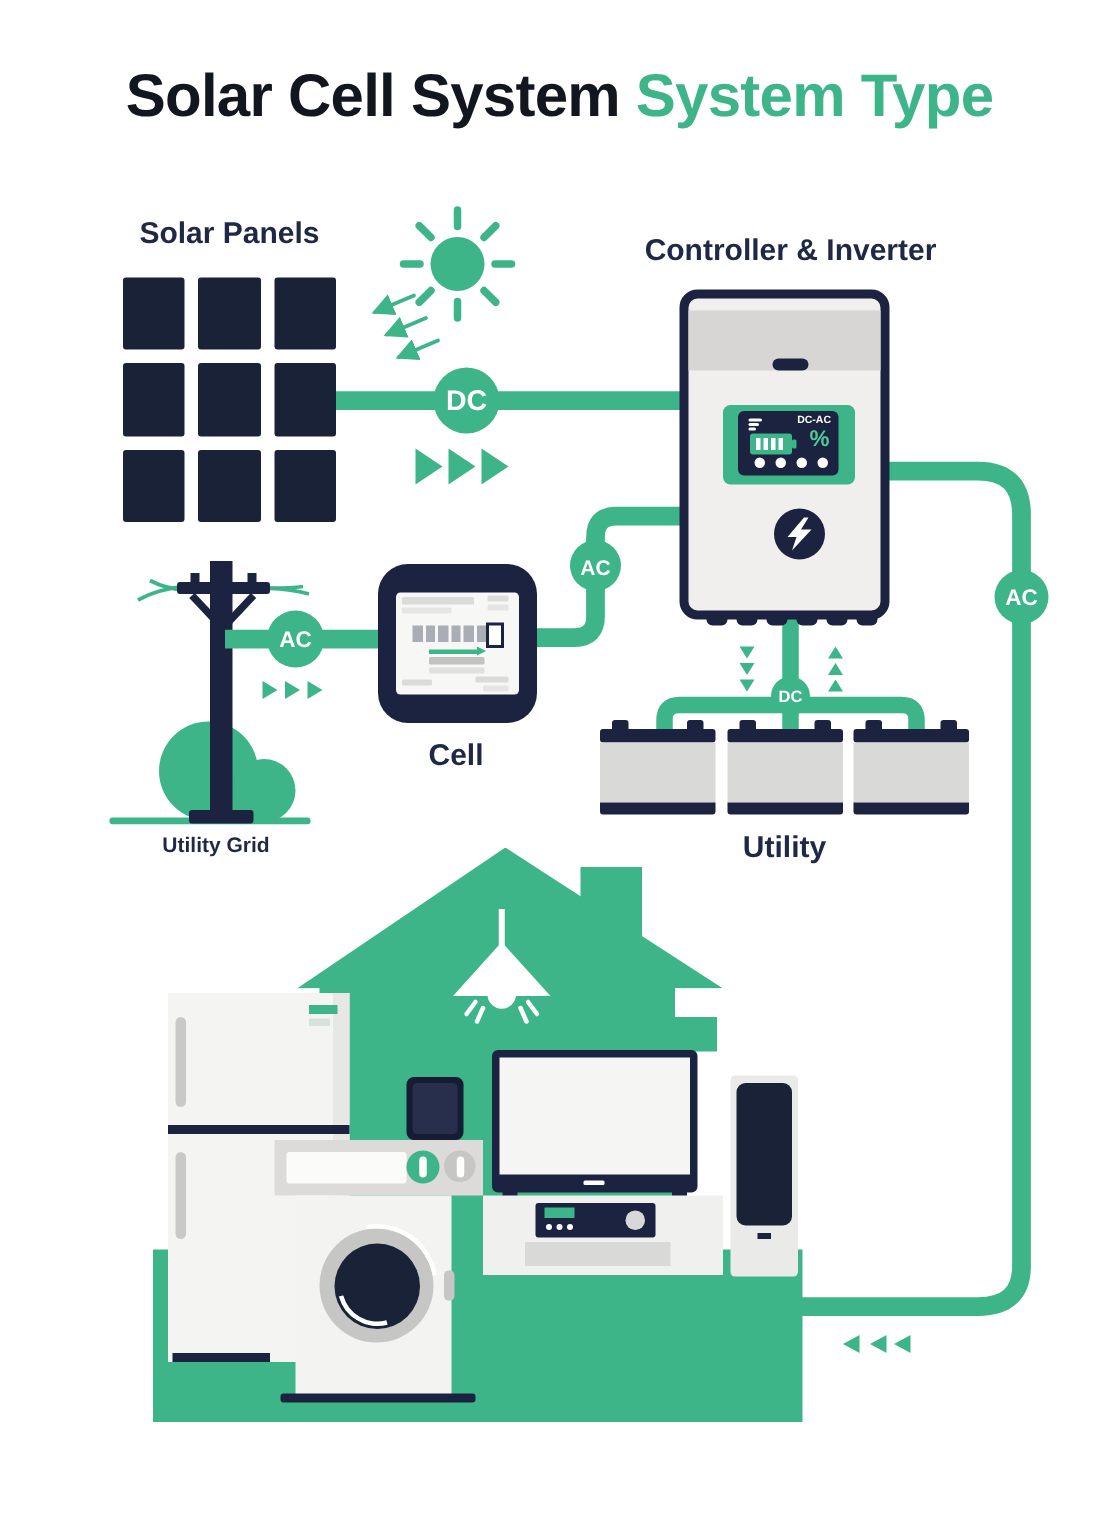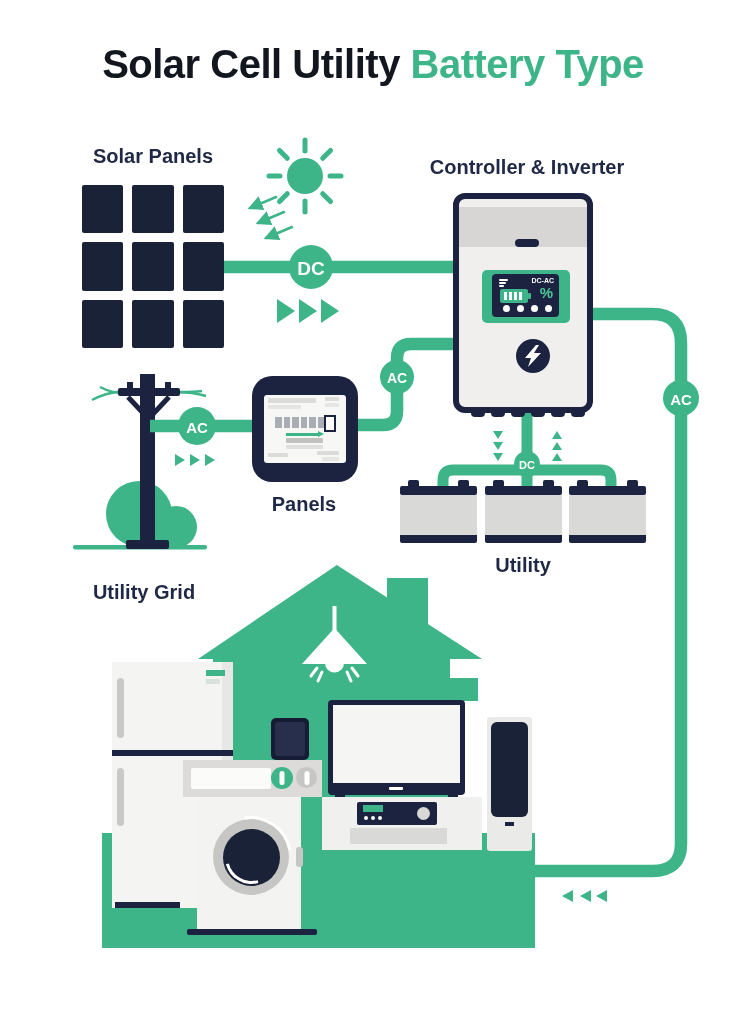--- a/index.html
+++ b/index.html
@@ -194,26 +194,26 @@
     <g>
       <circle cx="681" cy="398" r="18" fill="#3EB489"></circle>
       <text x="681" y="399" fill="#fff" font-size="15" font-weight="bold" text-anchor="middle" dominant-baseline="central">AC</text>
     </g>
     <g>
       <circle cx="527" cy="464" r="13" fill="#3EB489"></circle>
       <text x="527" y="465" fill="#fff" font-size="11" font-weight="bold" text-anchor="middle" dominant-baseline="central">DC</text>
     </g>
   </svg>
 
-  <div id="title"><span>Solar Cell Utility</span><span class="accent"> Battery Type</span></div>
+  <div id="title"><span>Solar Cell System</span><span class="accent"> System Type</span></div>
 
   <div class="lbl" style="left:417px;top:156px;width:220px;">Controller &amp; Inverter</div>
   <div class="lbl" style="left:63px;top:145px;width:180px;">Solar Panels</div>
-  <div class="lbl" style="left:244px;top:493px;width:120px;">Panels</div>
-  <div class="lbl" style="left:64px;top:581px;width:160px;font-size:20px;">Utility Grid</div>
+  <div class="lbl" style="left:244px;top:493px;width:120px;">Cell</div>
+  <div class="lbl" style="left:64px;top:555px;width:160px;font-size:14px;">Utility Grid</div>
   <div class="lbl" style="left:463px;top:554px;width:120px;">Utility</div>
 
   <div id="panel-grid">
     <div class="cell"></div>
     <div class="cell"></div>
     <div class="cell"></div>
     <div class="cell"></div>
     <div class="cell"></div>
     <div class="cell"></div>
     <div class="cell"></div>

